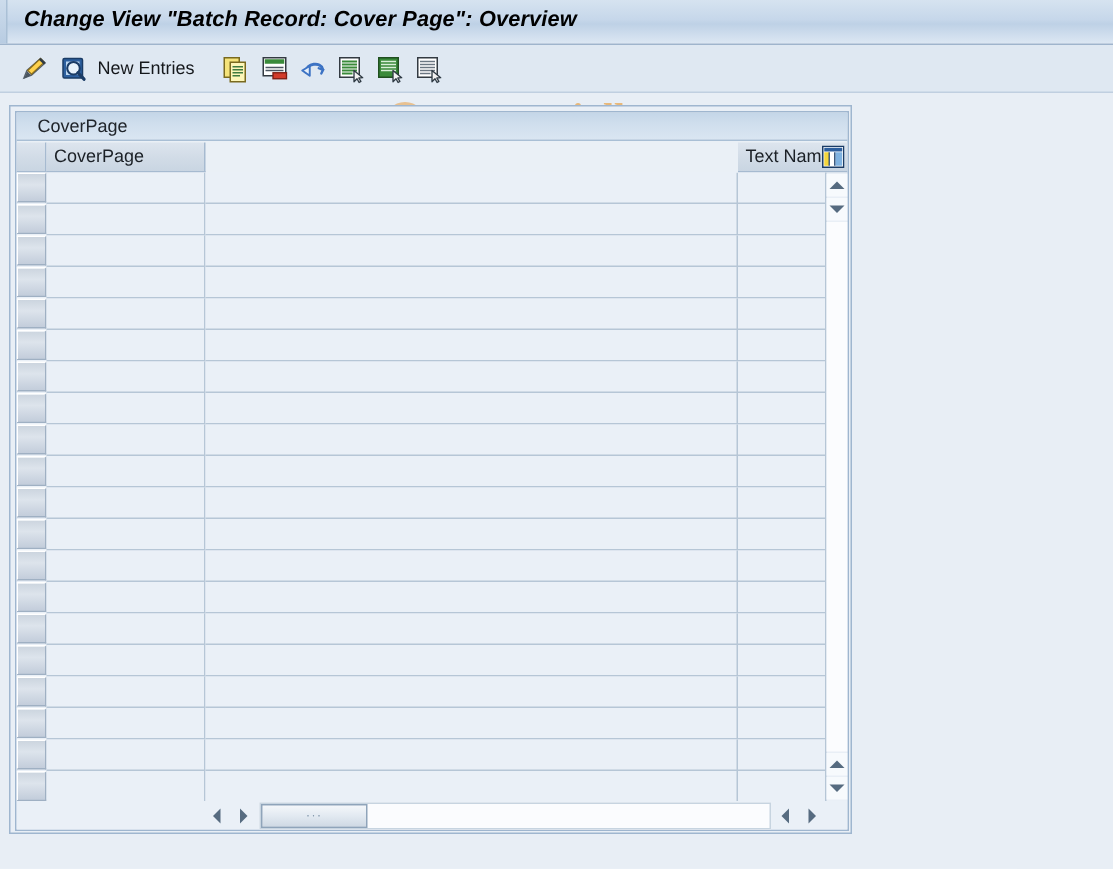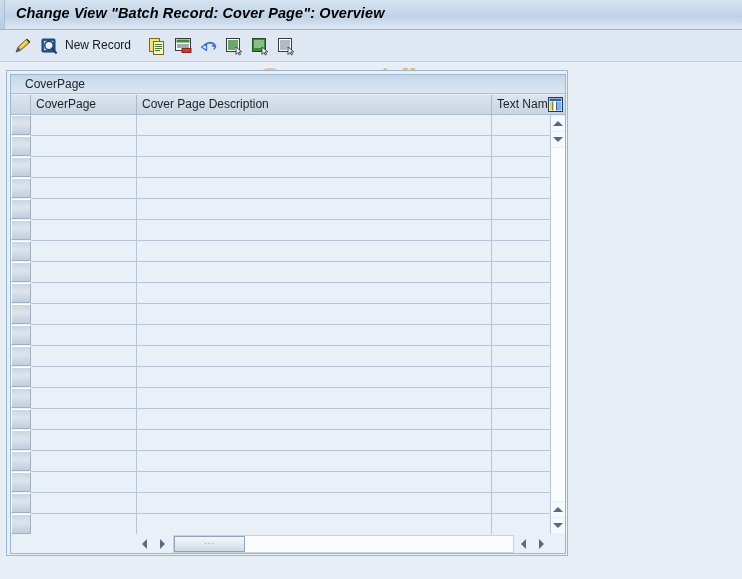--- a/index.html
+++ b/index.html
@@ -324,21 +324,21 @@
 
   <div class="tb-btn" style="left:38px;width:22px;">
     <svg width="20" height="20" viewBox="0 0 20 20">
       <rect x="3" y="3" width="13" height="13" rx="1" fill="#2d5f9e" stroke="#1b3c66" stroke-width="1"></rect>
       <rect x="5" y="5" width="9" height="9" fill="#bcd6ef"></rect>
       <circle cx="10" cy="9.5" r="4.2" fill="#e8f2fb" stroke="#1b3c66" stroke-width="1.4"></circle>
       <path d="M13 12.5 L17 16.8" stroke="#1b3c66" stroke-width="2.2" stroke-linecap="round"></path>
     </svg>
   </div>
 
-  <div id="tb-new-entries">New Record</div>
+  <div id="tb-new-entries">New Entries</div>
 
   <div class="tb-btn" style="left:146px;width:22px;">
     <svg width="20" height="20" viewBox="0 0 20 20">
       <rect x="2.5" y="2.5" width="10" height="13" fill="#f5e37a" stroke="#7a6a1e" stroke-width="1"></rect>
       <rect x="6.5" y="5.5" width="10" height="13" fill="#fdf6b8" stroke="#7a6a1e" stroke-width="1"></rect>
       <path d="M8 8.5 H15 M8 10.5 H15 M8 12.5 H15 M8 14.5 H13" stroke="#3f7a3f" stroke-width="1"></path>
     </svg>
   </div>
 
   <div class="tb-btn" style="left:172px;width:22px;">
@@ -391,21 +391,20 @@
 
     <div id="group-header">
       <div id="group-header-label">CoverPage</div>
     </div>
 
     <div id="grid">
 
       <div id="col-header">
         <div class="hcell corner" style="left:0px;width:20px;"></div>
         <div class="hcell" style="left:20px;width:106px;">CoverPage</div>
-        <div class="hcell" style="left:126px;width:355px;">Cover Page Description</div>
         <div class="hcell" style="left:481px;width:73px;border-right:none;">Text Name</div>
 
         <div id="colconfig-btn">
           <svg width="15" height="15" viewBox="0 0 15 15">
             <rect x="0.5" y="0.5" width="14" height="14" fill="#ffffff" stroke="#1b3c66" stroke-width="1"></rect>
             <rect x="1.5" y="1.5" width="12" height="2.5" fill="#2d5f9e"></rect>
             <rect x="1.5" y="4.5" width="3.2" height="9" fill="#f5d63c"></rect>
             <rect x="5.2" y="4.5" width="3.2" height="9" fill="#ffffff"></rect>
             <rect x="8.9" y="4.5" width="4.6" height="9" fill="#7fb2e0"></rect>
             <path d="M4.8 4.5 V13.5 M8.5 4.5 V13.5" stroke="#1b3c66" stroke-width="0.8"></path>

